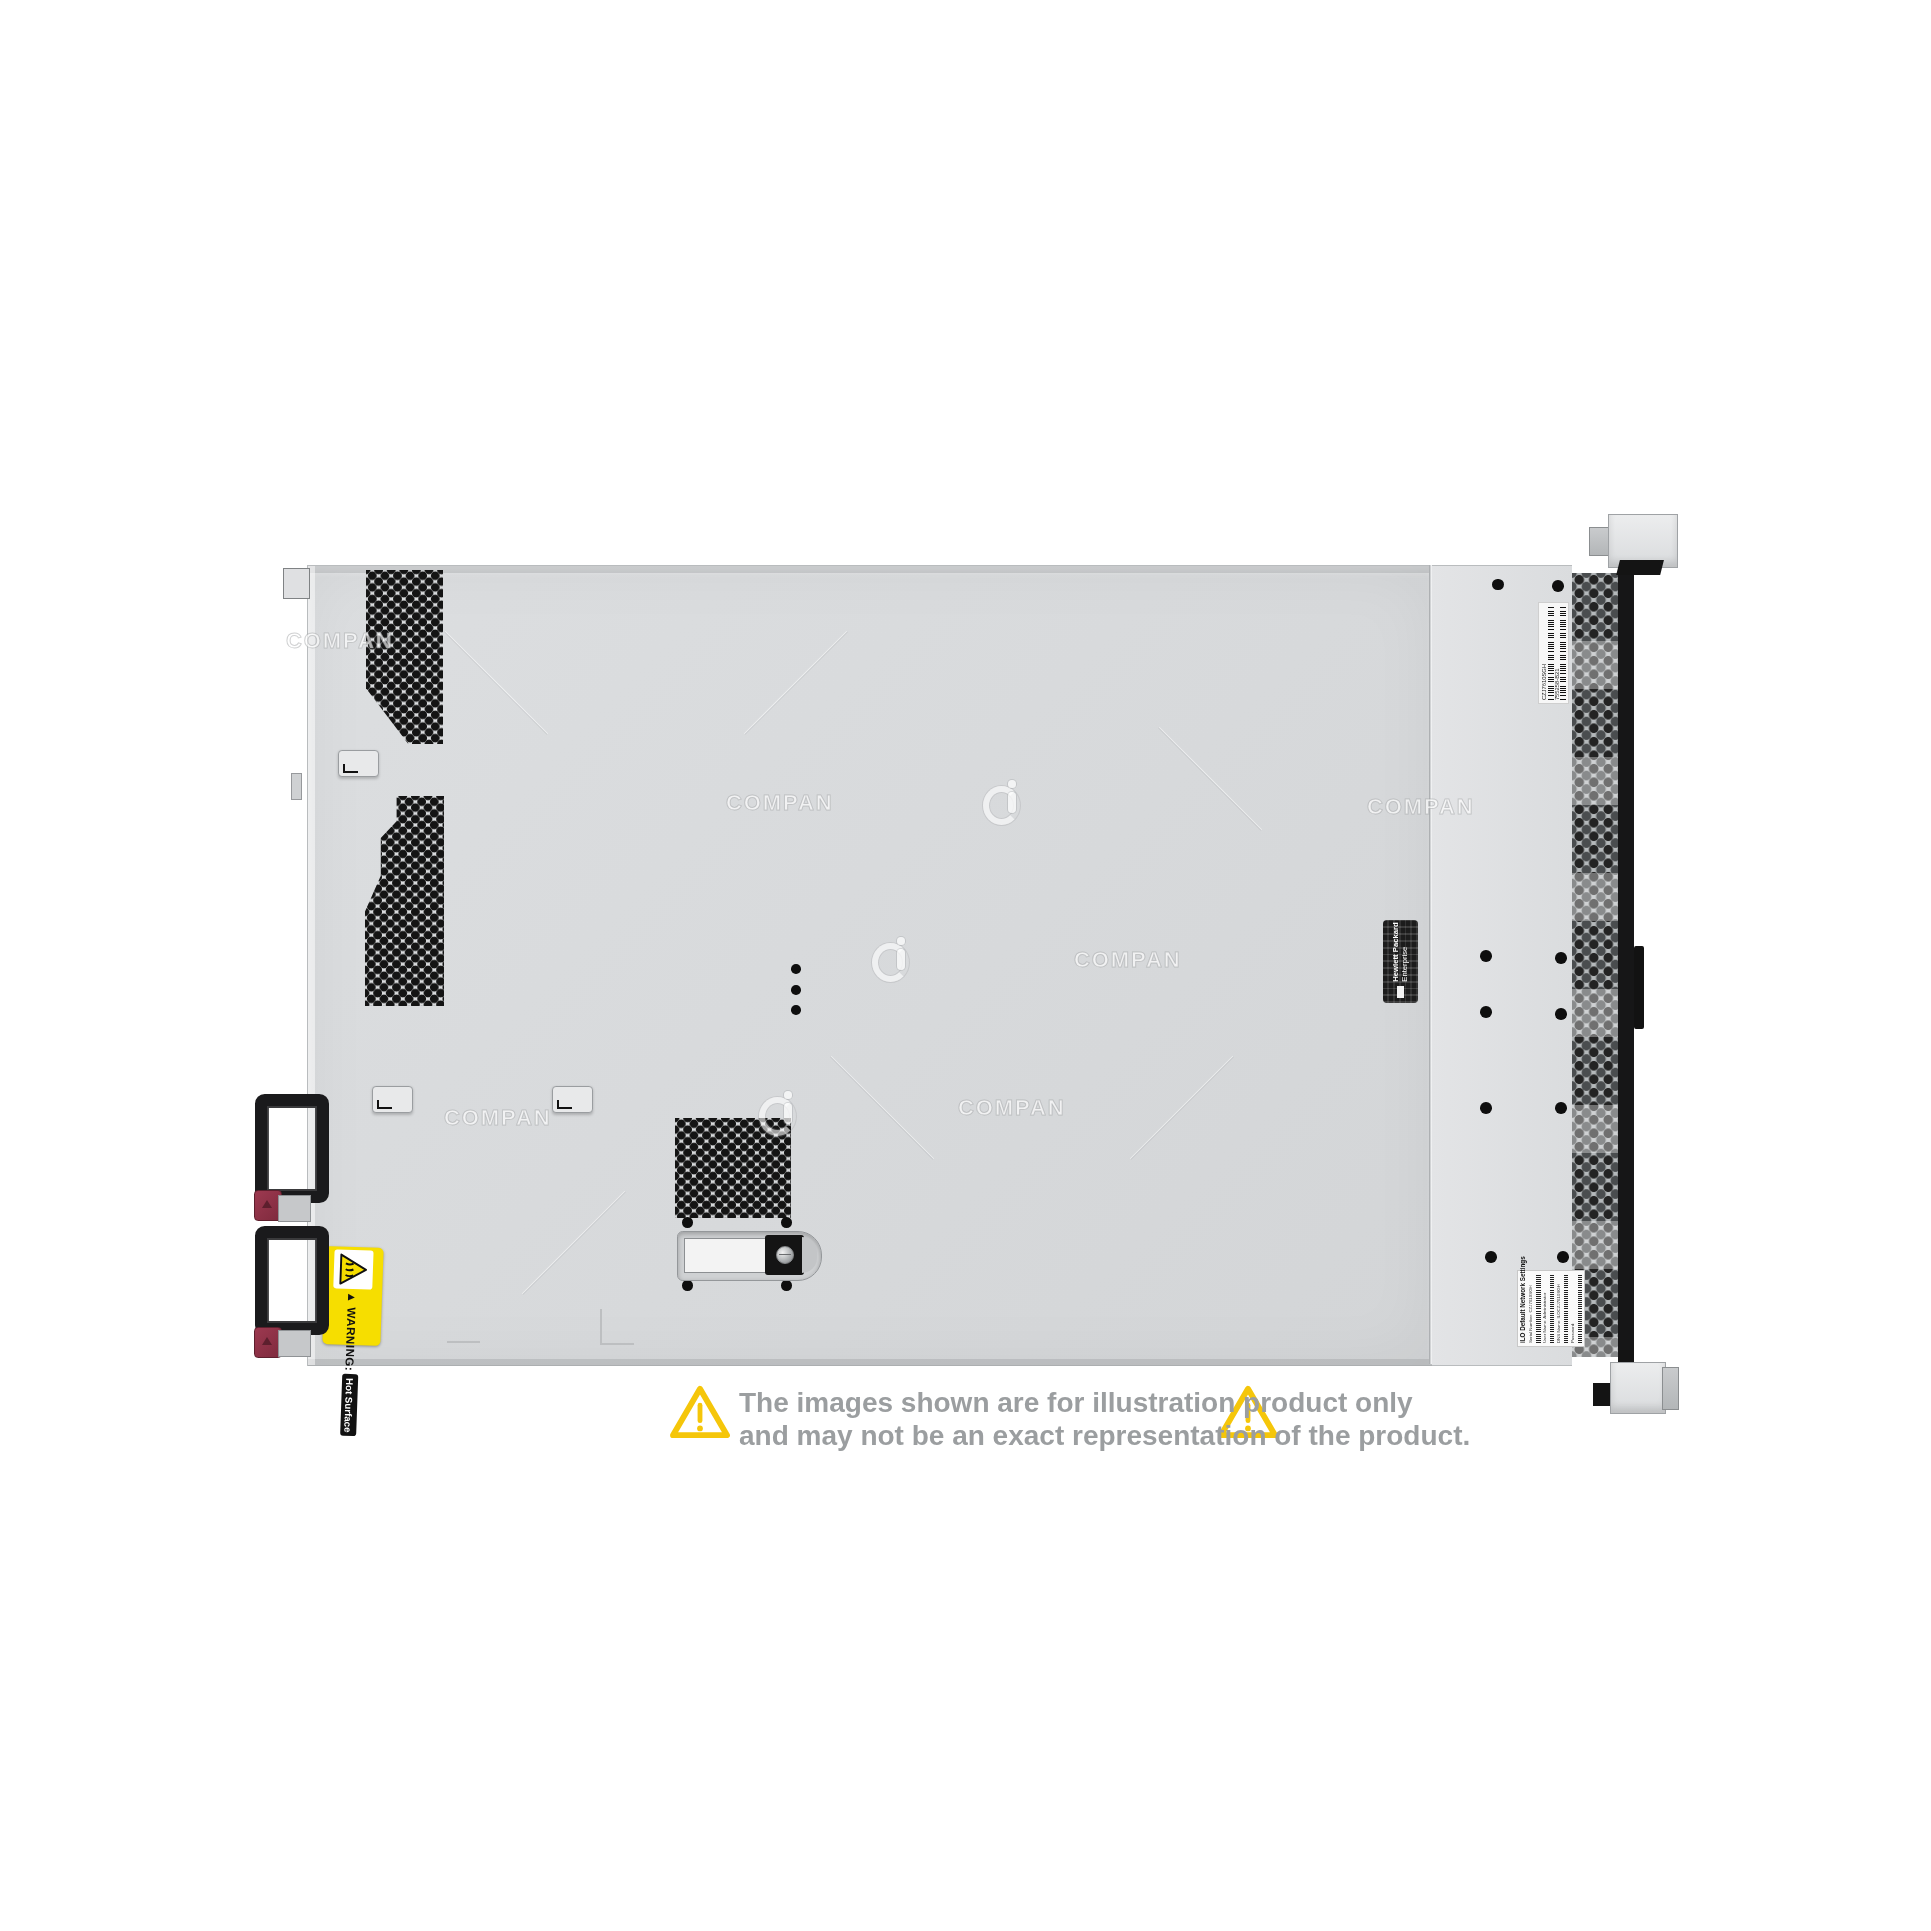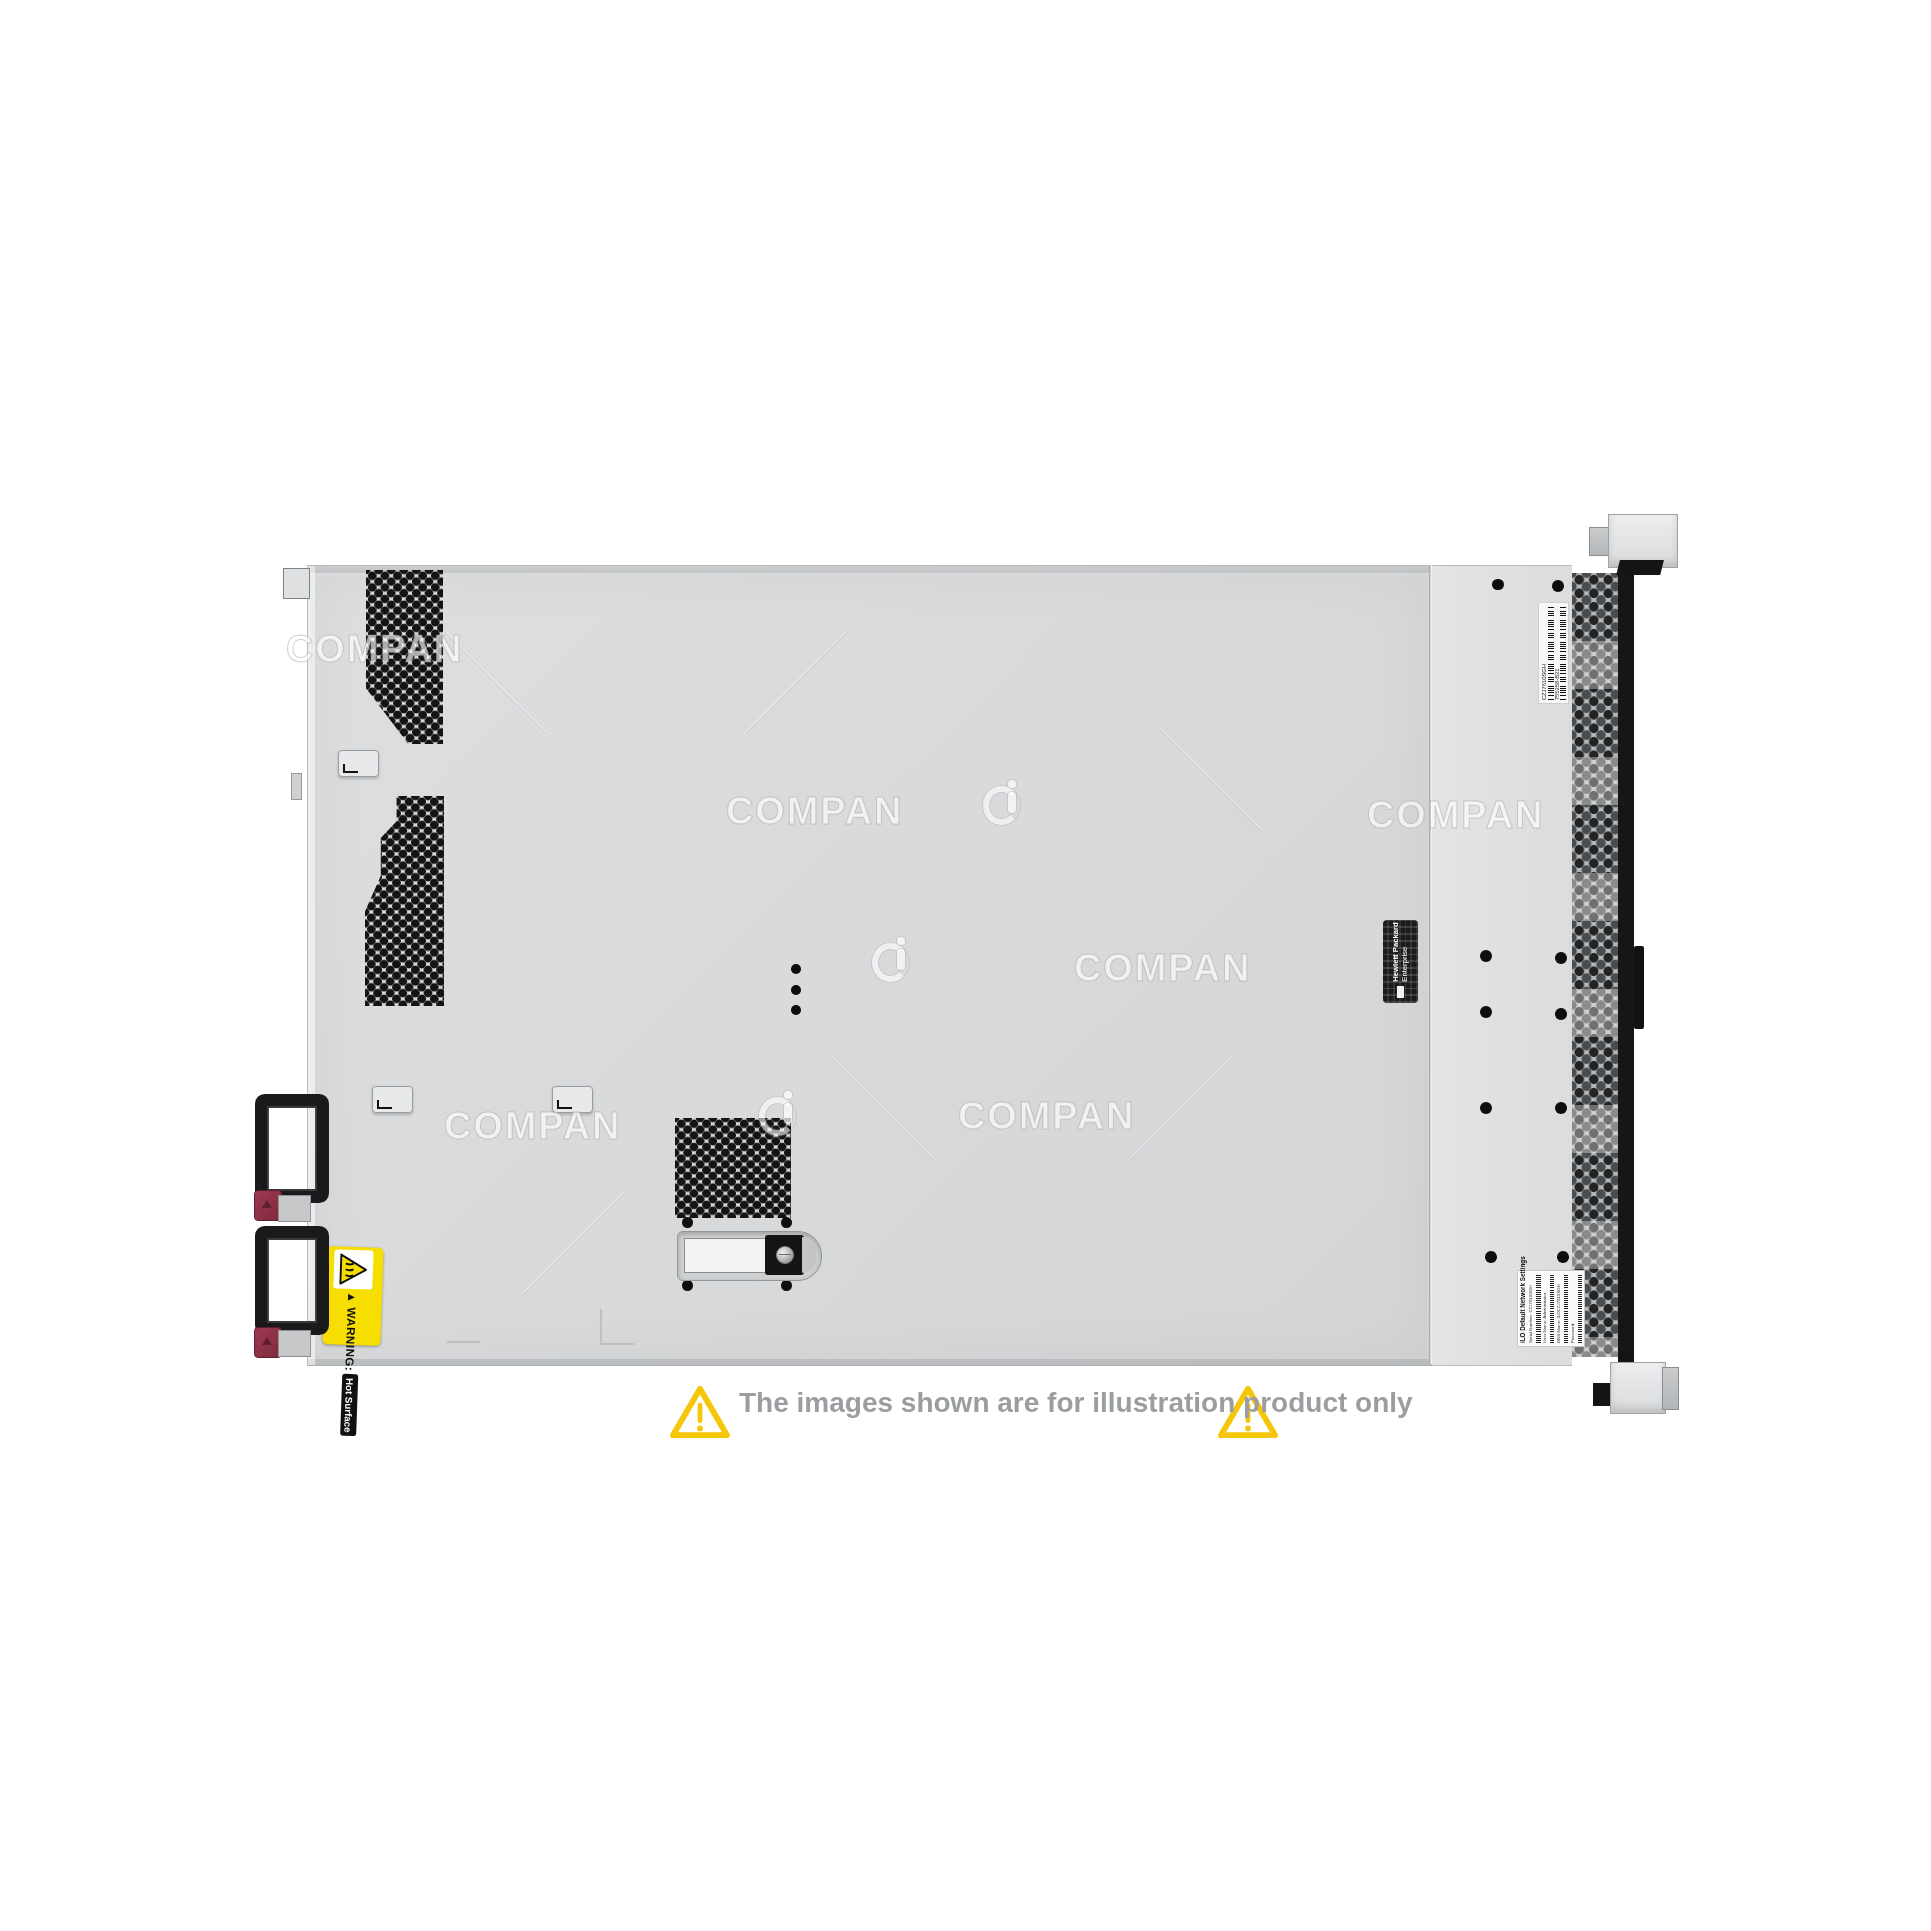--- a/index.html
+++ b/index.html
@@ -96,21 +96,21 @@
 
   
   .ear-body{background:linear-gradient(180deg,#ecedee,#d9dbdd);border:1px solid #9fa2a5;box-shadow:inset 0 -5.8px 7.7px rgba(0,0,0,.12);}
   .ear-screwblock{background:linear-gradient(180deg,#c9cbcd,#b3b6b8);border:1px solid #8b8e90;}
   .ear-bracket{background:#141414;}
 
   
   .mark{background:#bdbfc1;}
 
   
-  .wm-text{color:rgba(255,255,255,.65);-webkit-text-stroke:1px rgba(150,153,156,.45);font-weight:bold;font-size:38px;letter-spacing:1.9px;}
+  .wm-text{color:rgba(255,255,255,.65);-webkit-text-stroke:1px rgba(150,153,156,.45);font-weight:bold;font-size:22px;letter-spacing:1.9px;}
   .wm-logo{width:33px;height:41px;}
   .wm-logo .ring{position:absolute;left:0;top:5.8px;width:25px;height:27px;border:6.8px solid rgba(255,255,255,.6);border-right-color:rgba(0,0,0,0);border-radius:50%;box-shadow:0 0 0 1px rgba(150,153,156,.25), inset 0 0 0 1px rgba(150,153,156,.25);}
   .wm-logo .dot{position:absolute;right:0;top:0;width:7.7px;height:7.7px;border-radius:50%;background:rgba(255,255,255,.7);box-shadow:0 0 0 1px rgba(150,153,156,.3);}
   .wm-logo .bar{position:absolute;right:0;top:11.6px;width:7.7px;height:21px;border-radius:3.9px;background:rgba(255,255,255,.7);box-shadow:0 0 0 1px rgba(150,153,156,.3);}
   .wm-diag{width:145px;height:1px;background:rgba(255,255,255,.55);box-shadow:0 1px 0 rgba(160,163,166,.25);}
 
   
   .disclaimer-line{color:#9b9ea0;font-weight:bold;font-size:28px;line-height:33px;text-align:center;white-space:nowrap;}
   .tri-svg{display:block;}
 </style>
@@ -287,16 +287,17 @@
   </div>
   <div class="abs" style="left:1217px;top:1384px;width:62px;height:56px;">
     <svg class="tri-svg" width="62" height="56" viewBox="0 0 64 58">
       <polygon points="32,5 60,53 4,53" fill="none" stroke="#f5c60a" stroke-width="6" stroke-linejoin="round"></polygon>
       <line x1="32" y1="22" x2="32" y2="38" stroke="#f5c60a" stroke-width="5" stroke-linecap="round"></line>
       <circle cx="32" cy="46" r="3" fill="#f5c60a"></circle>
     </svg>
   </div>
   <div class="abs" style="left:739px;top:1386px;width:471px;">
     <div class="disclaimer-line">The images shown are for illustration product only</div>
+    <div class="disclaimer-line">and may not be an exact representation of the product.</div>
   </div>
 
 </div>
 
 
 </body></html>

